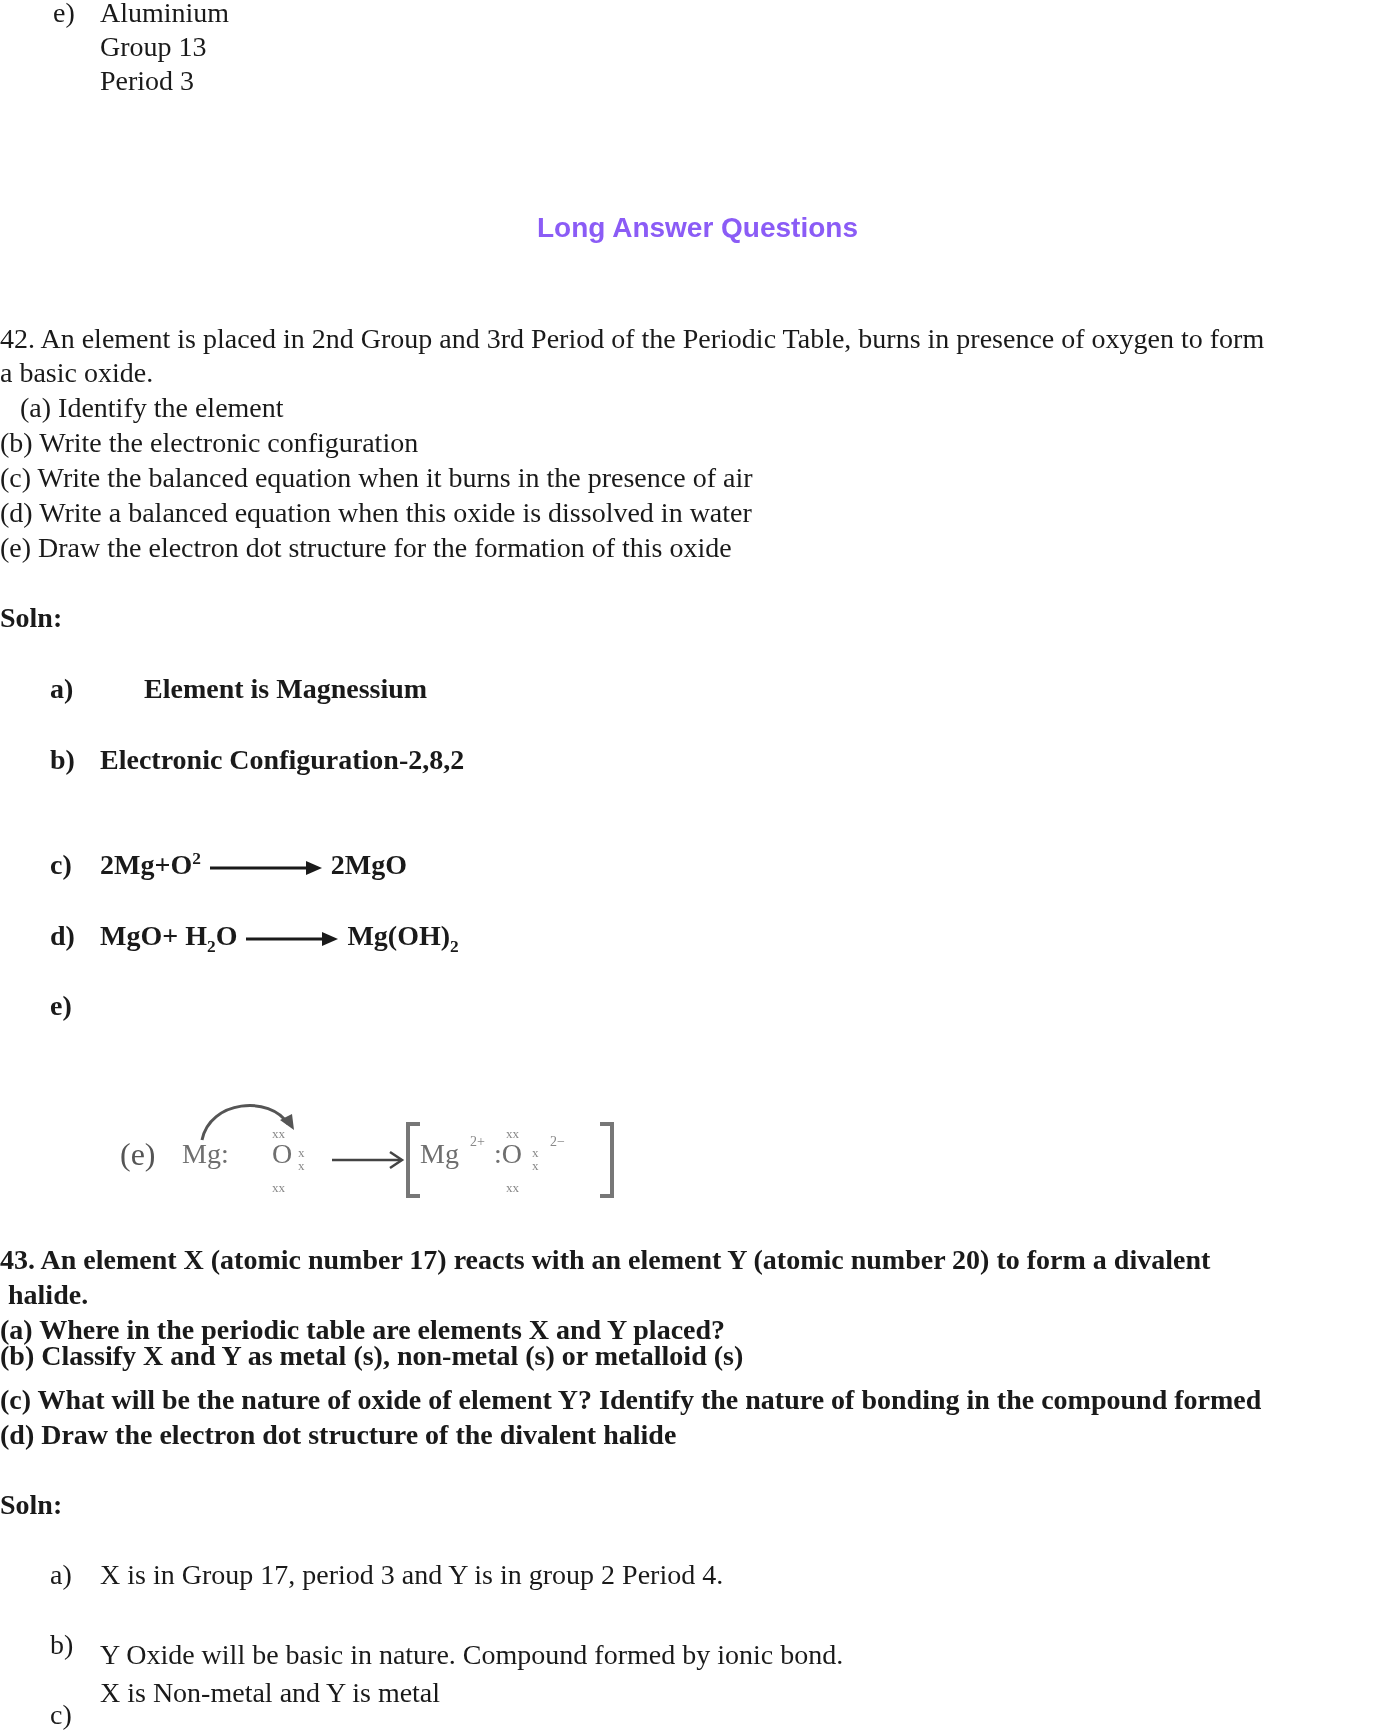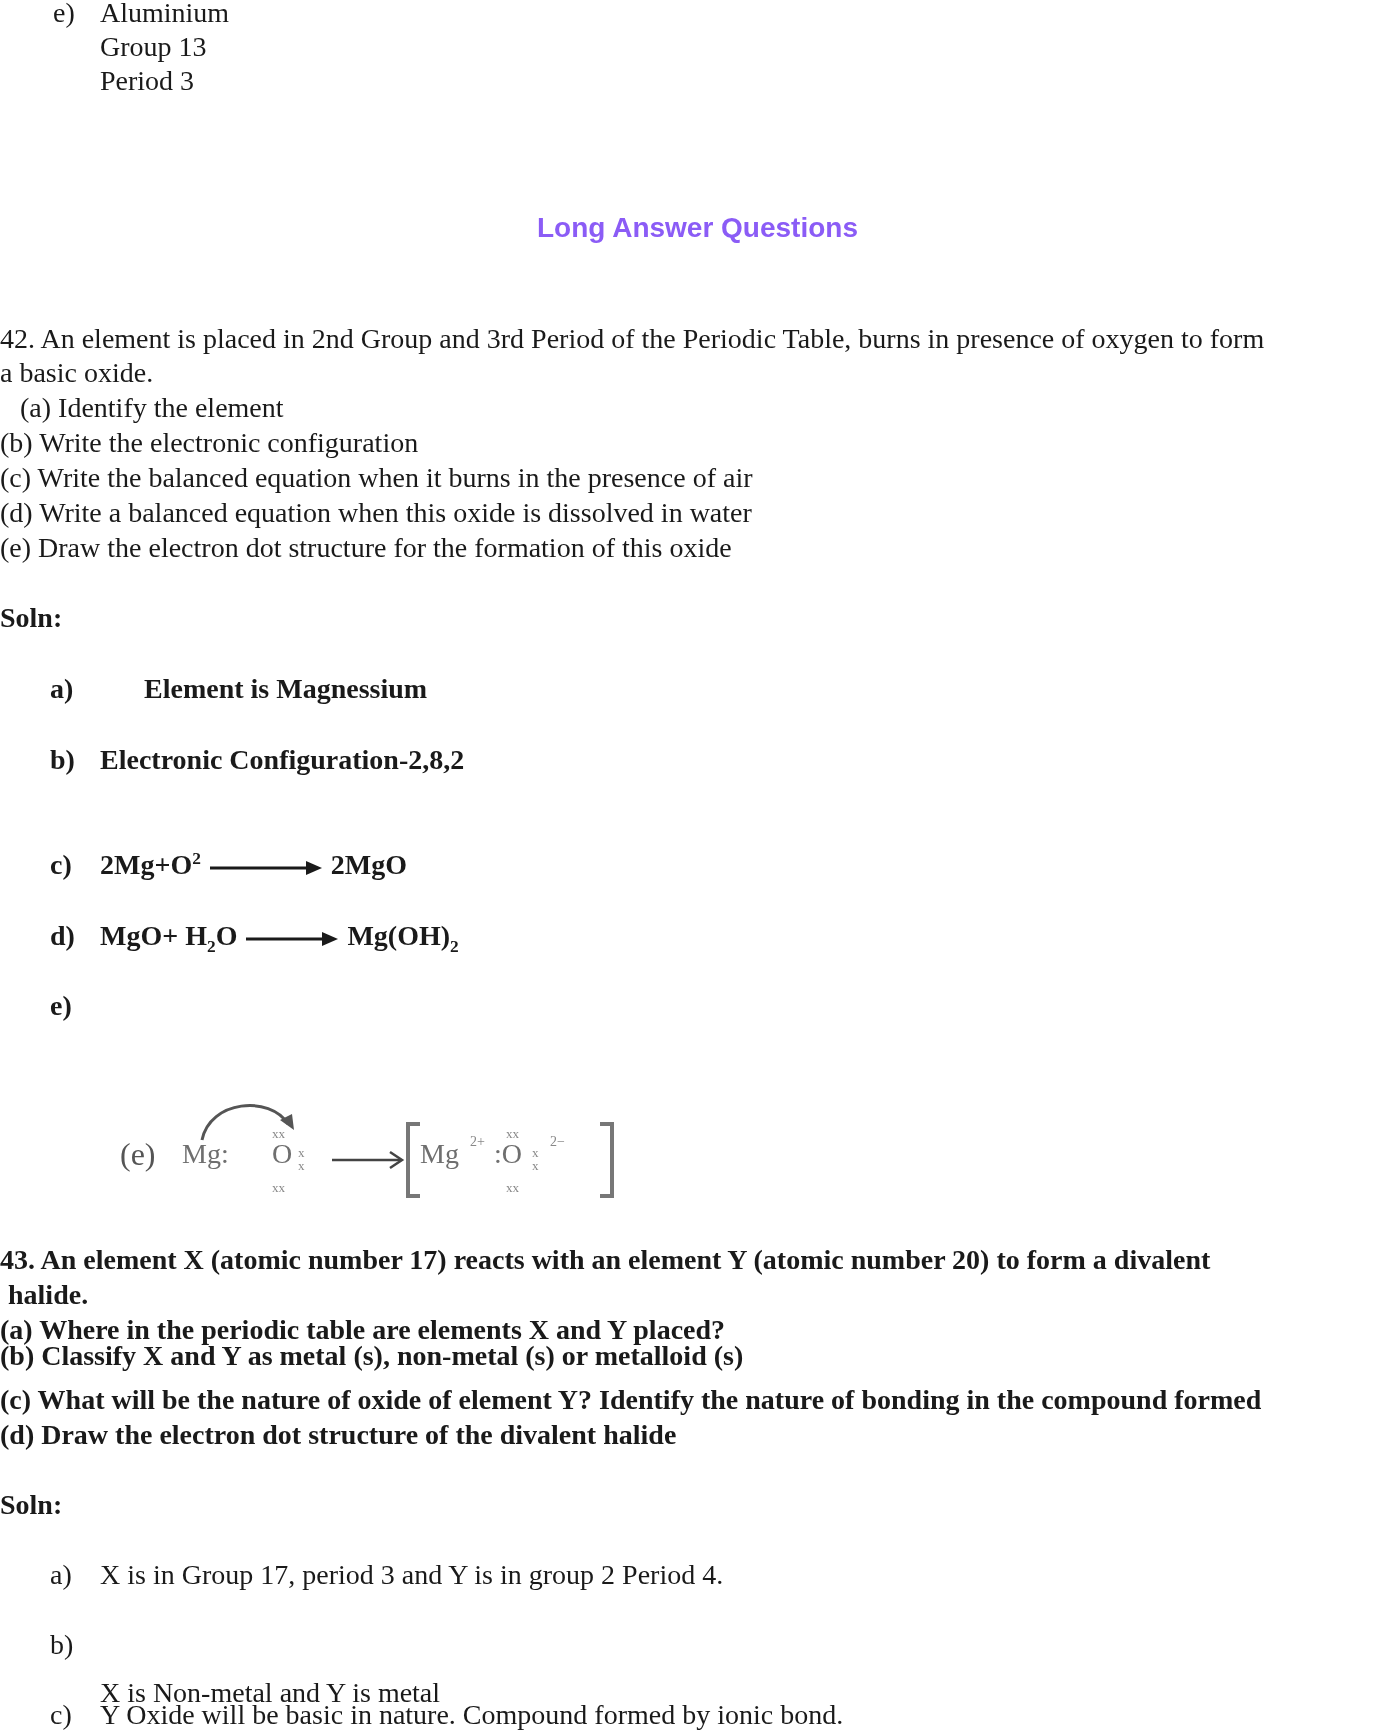--- a/index.html
+++ b/index.html
@@ -97,13 +97,13 @@
 
 <div class="abs t b" style="left:0px; top:1488px;">Soln:</div>
 
 <div class="abs t" style="left:50px; top:1558px;">a)</div>
 <div class="abs t" style="left:100px; top:1558px;">X is in Group 17, period 3 and Y is in group 2 Period 4.</div>
 
 <div class="abs t" style="left:50px; top:1628px;">b)</div>
 <div class="abs t" style="left:100px; top:1628px;margin-top:48px;">X is Non-metal and Y is metal</div>
 
 <div class="abs t" style="left:50px; top:1698px;">c)</div>
-<div class="abs t" style="left:100px; top:1698px;">Y Oxide will be basic in nature. Compound formed by ionic bond.</div>
+<div class="abs t" style="left:100px; top:1638px;">Y Oxide will be basic in nature. Compound formed by ionic bond.</div>
 
 </body></html>

